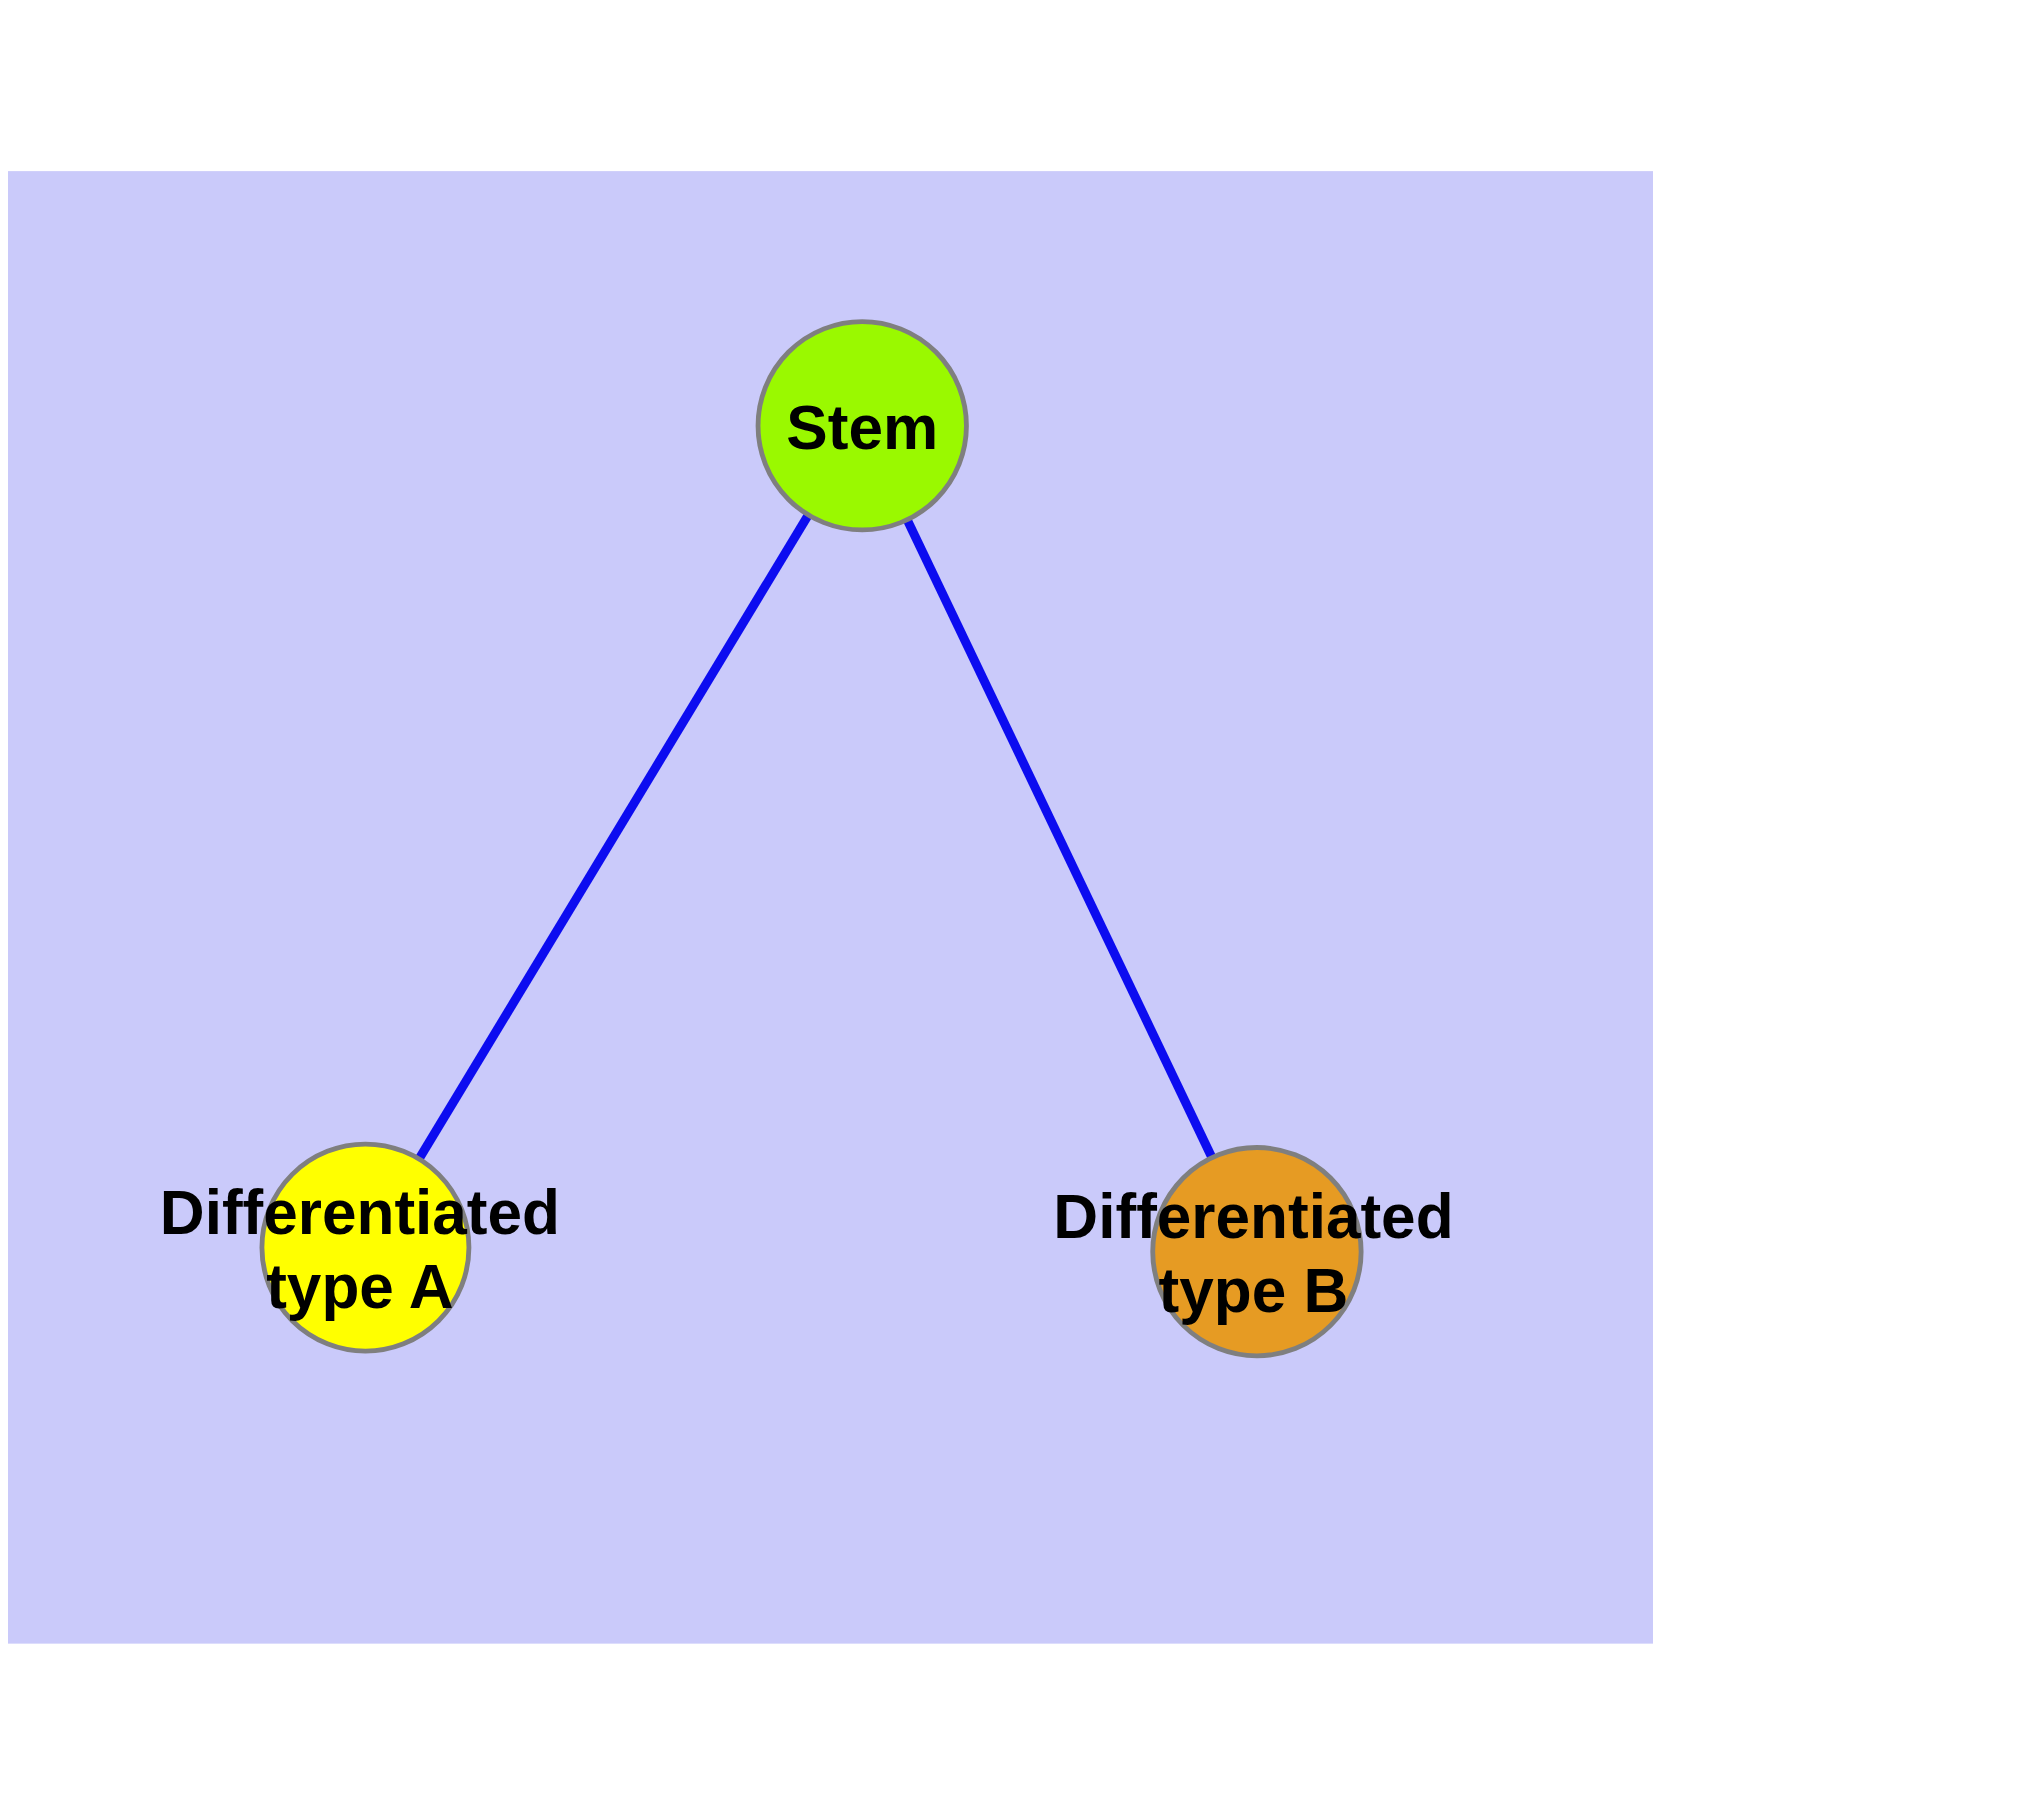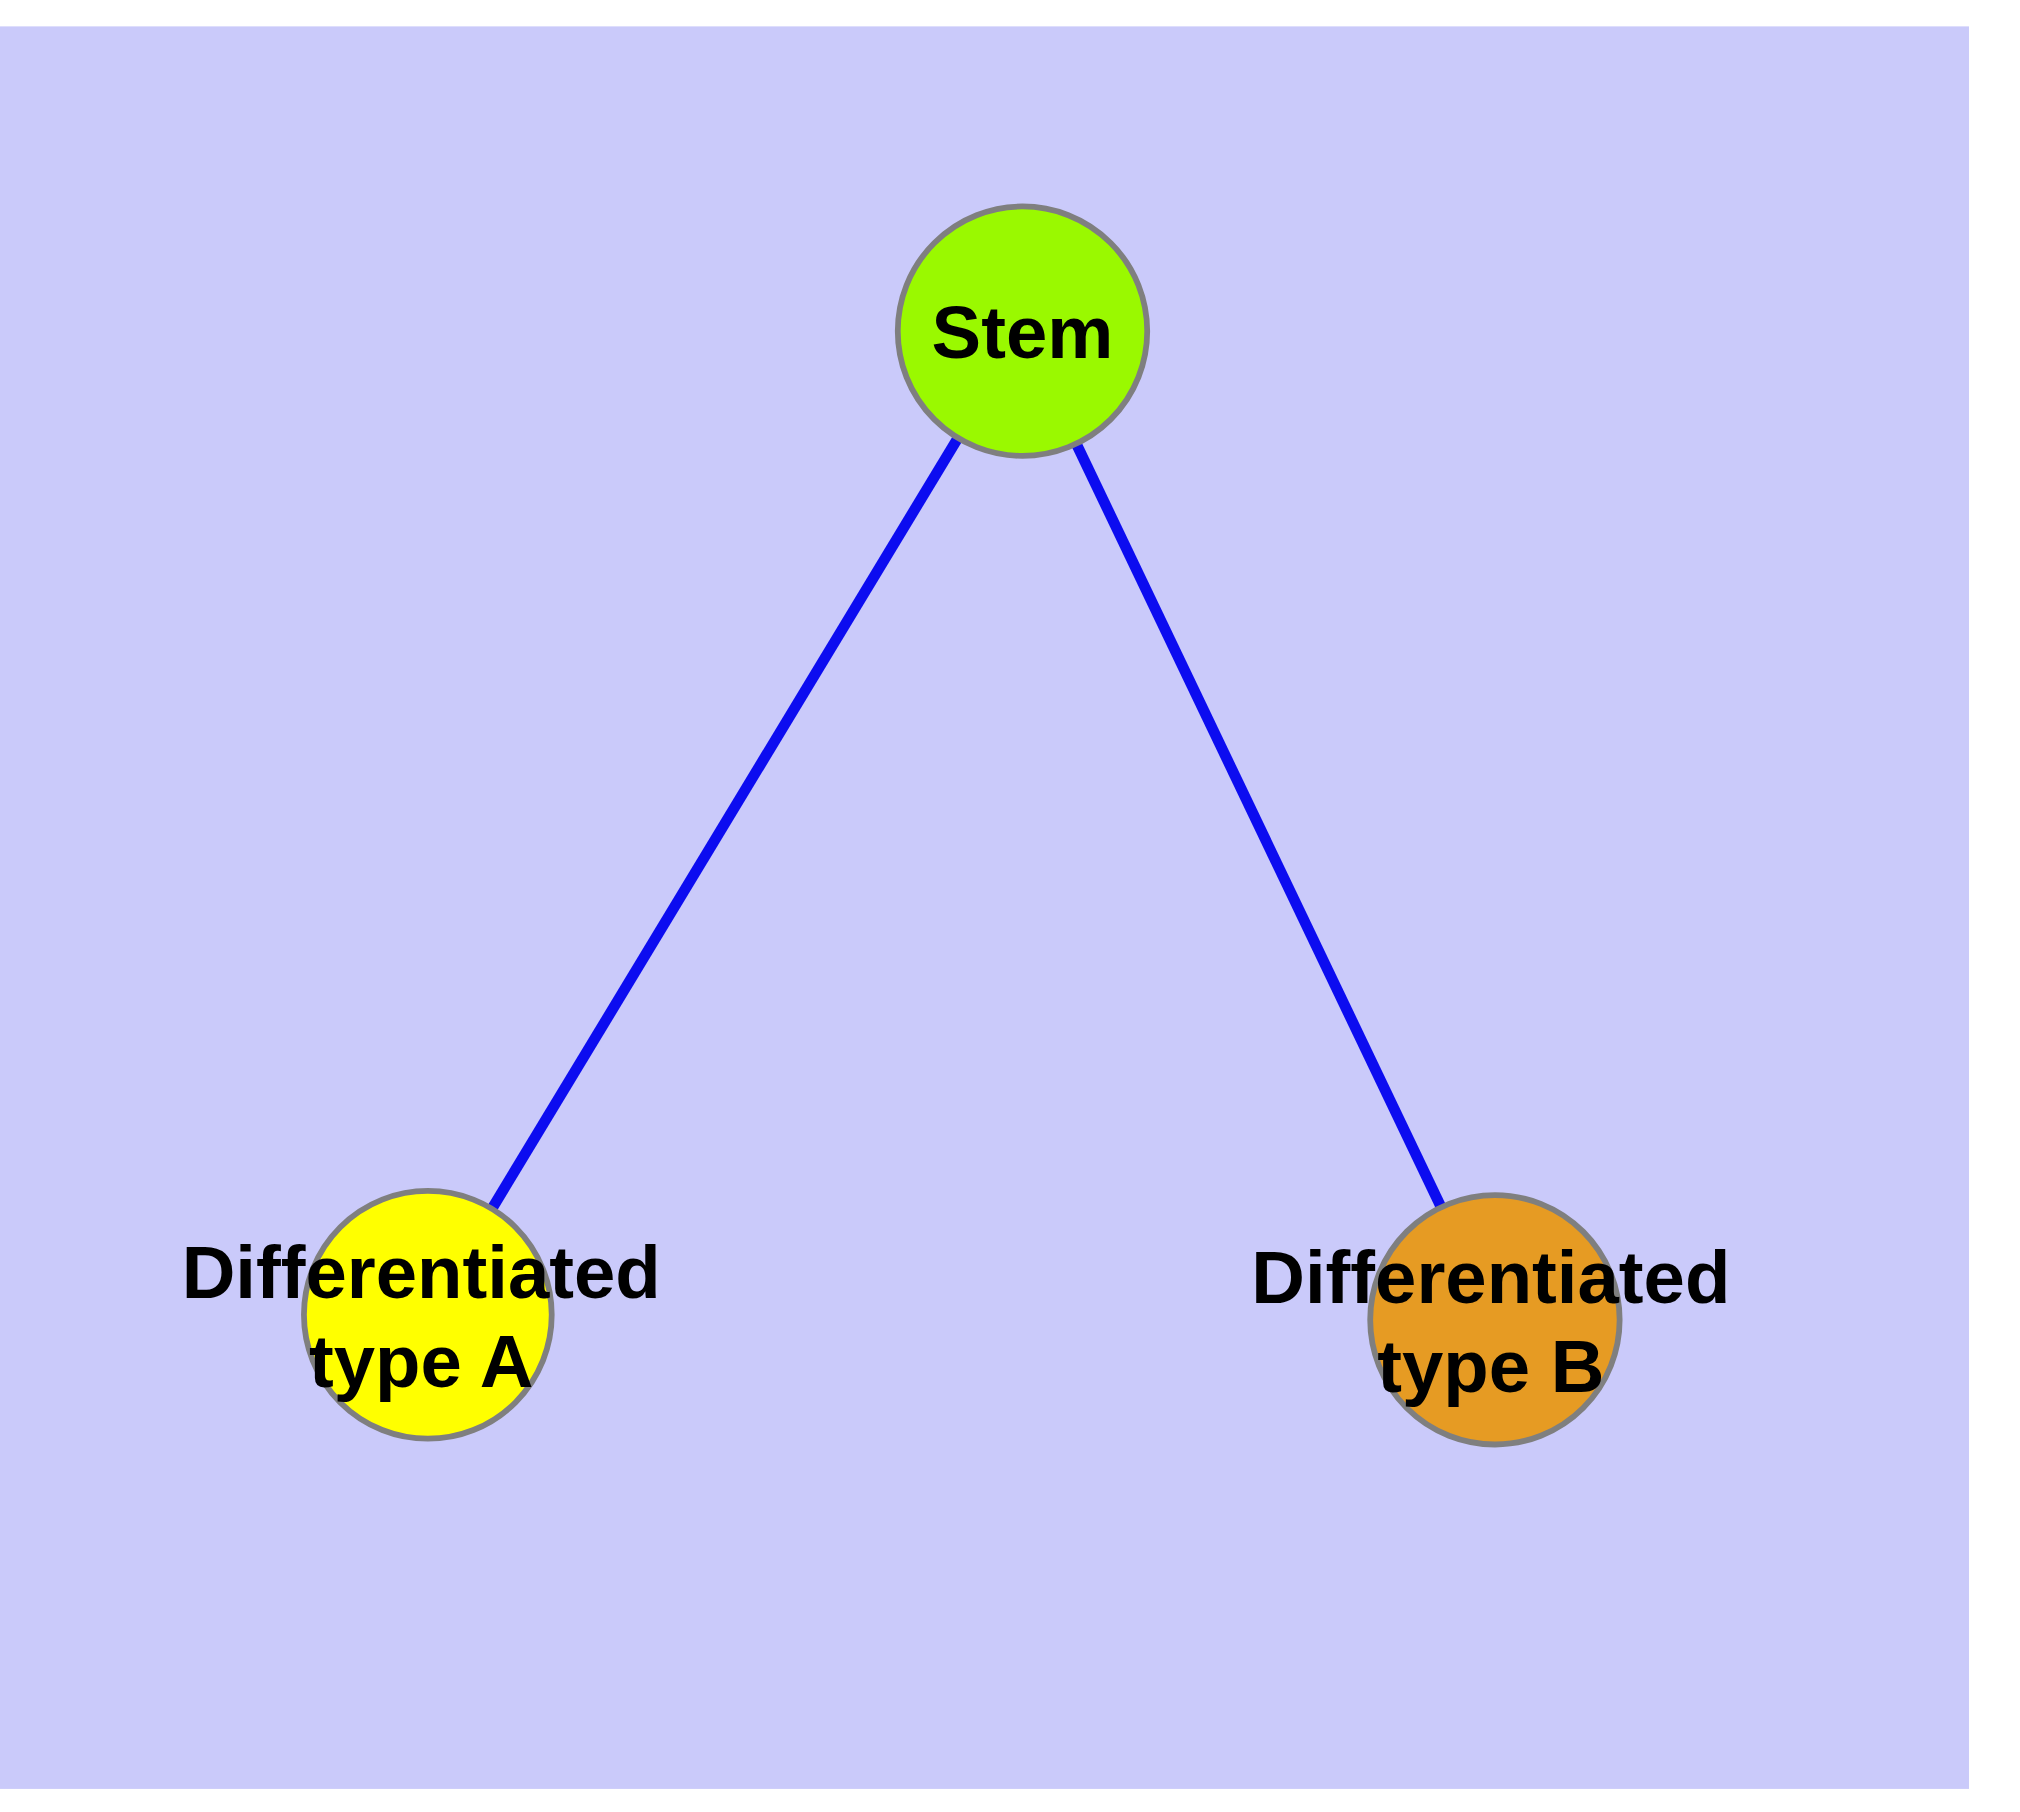--- a/index.html
+++ b/index.html
@@ -2,23 +2,24 @@
 <html style="font-size:13.6px"><head>
 <meta charset="utf-8">
 <style>
   html, body {
     margin: 0;
     padding: 0;
     background: #ffffff;
   }
   .stage {
     position: relative;
-    width: 1969px;
+    width: 1645px;
     height: 1812px;
     overflow: hidden;
+    padding-left: 8px;
   }
   svg.diagram {
     display: block;
     width: 100%;
     height: 100%;
   }
   .node-label {
     font-family: "Liberation Sans", sans-serif;
     font-weight: bold;
     font-size: 90px;

